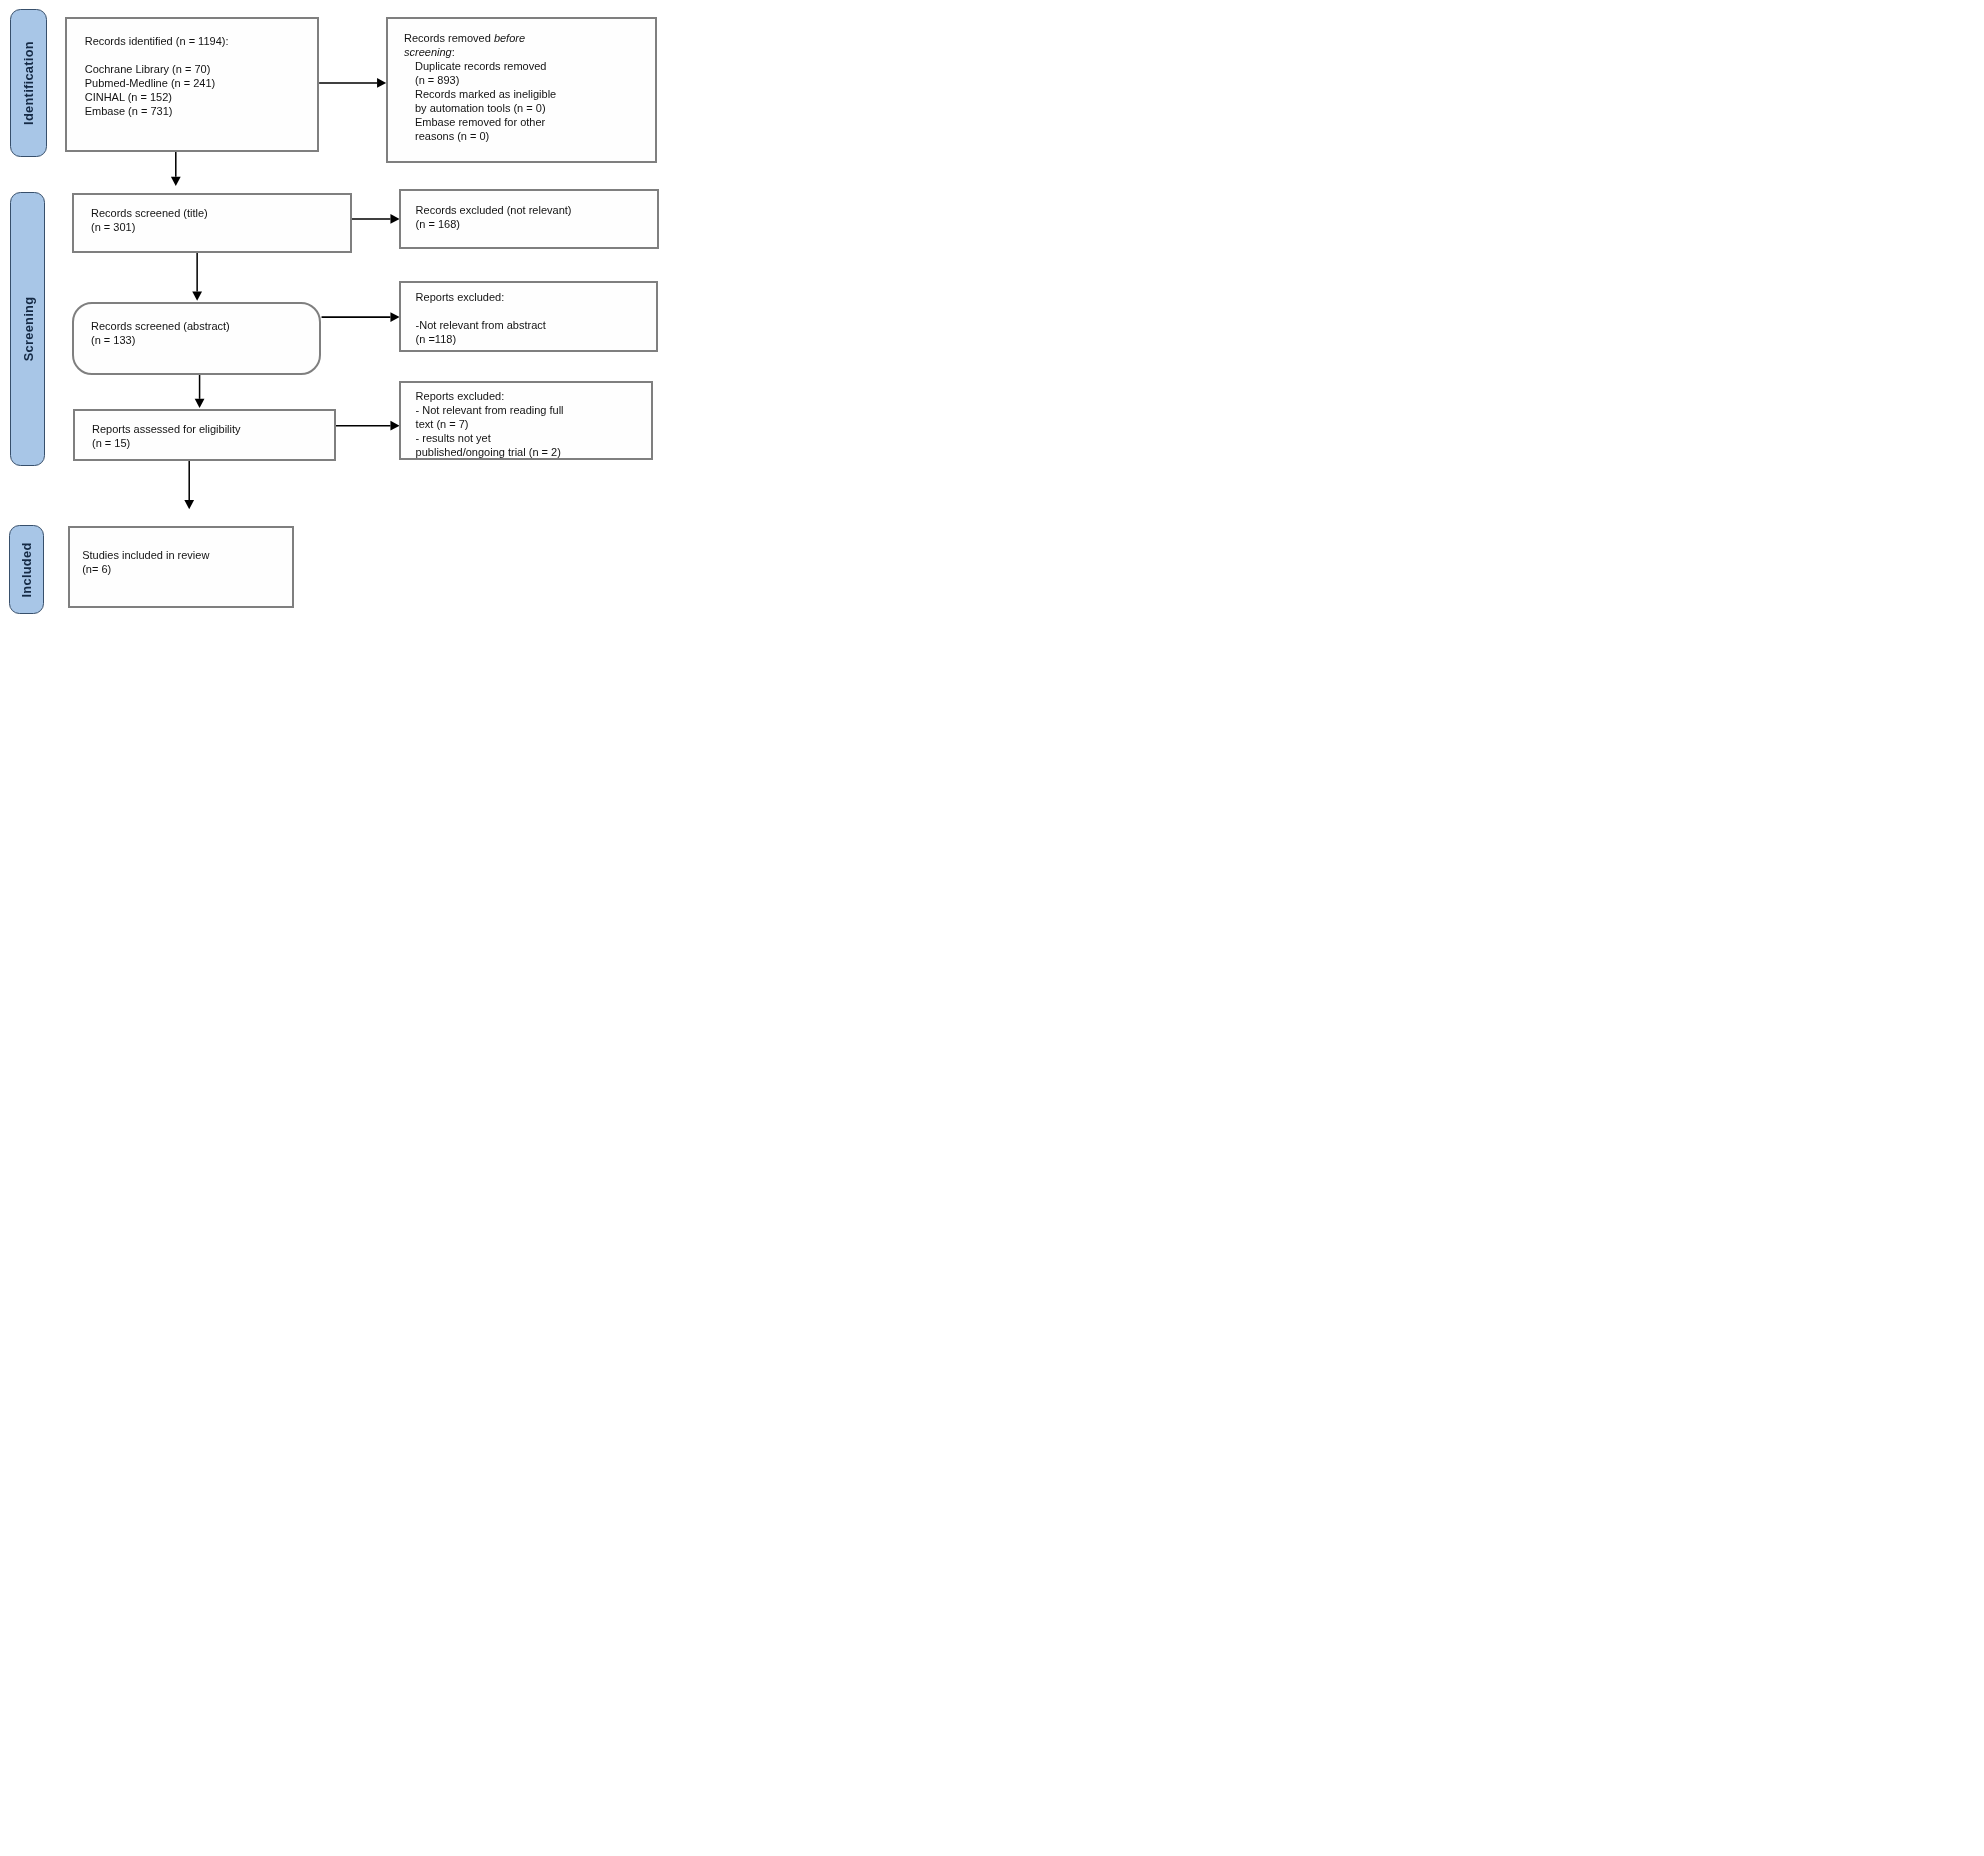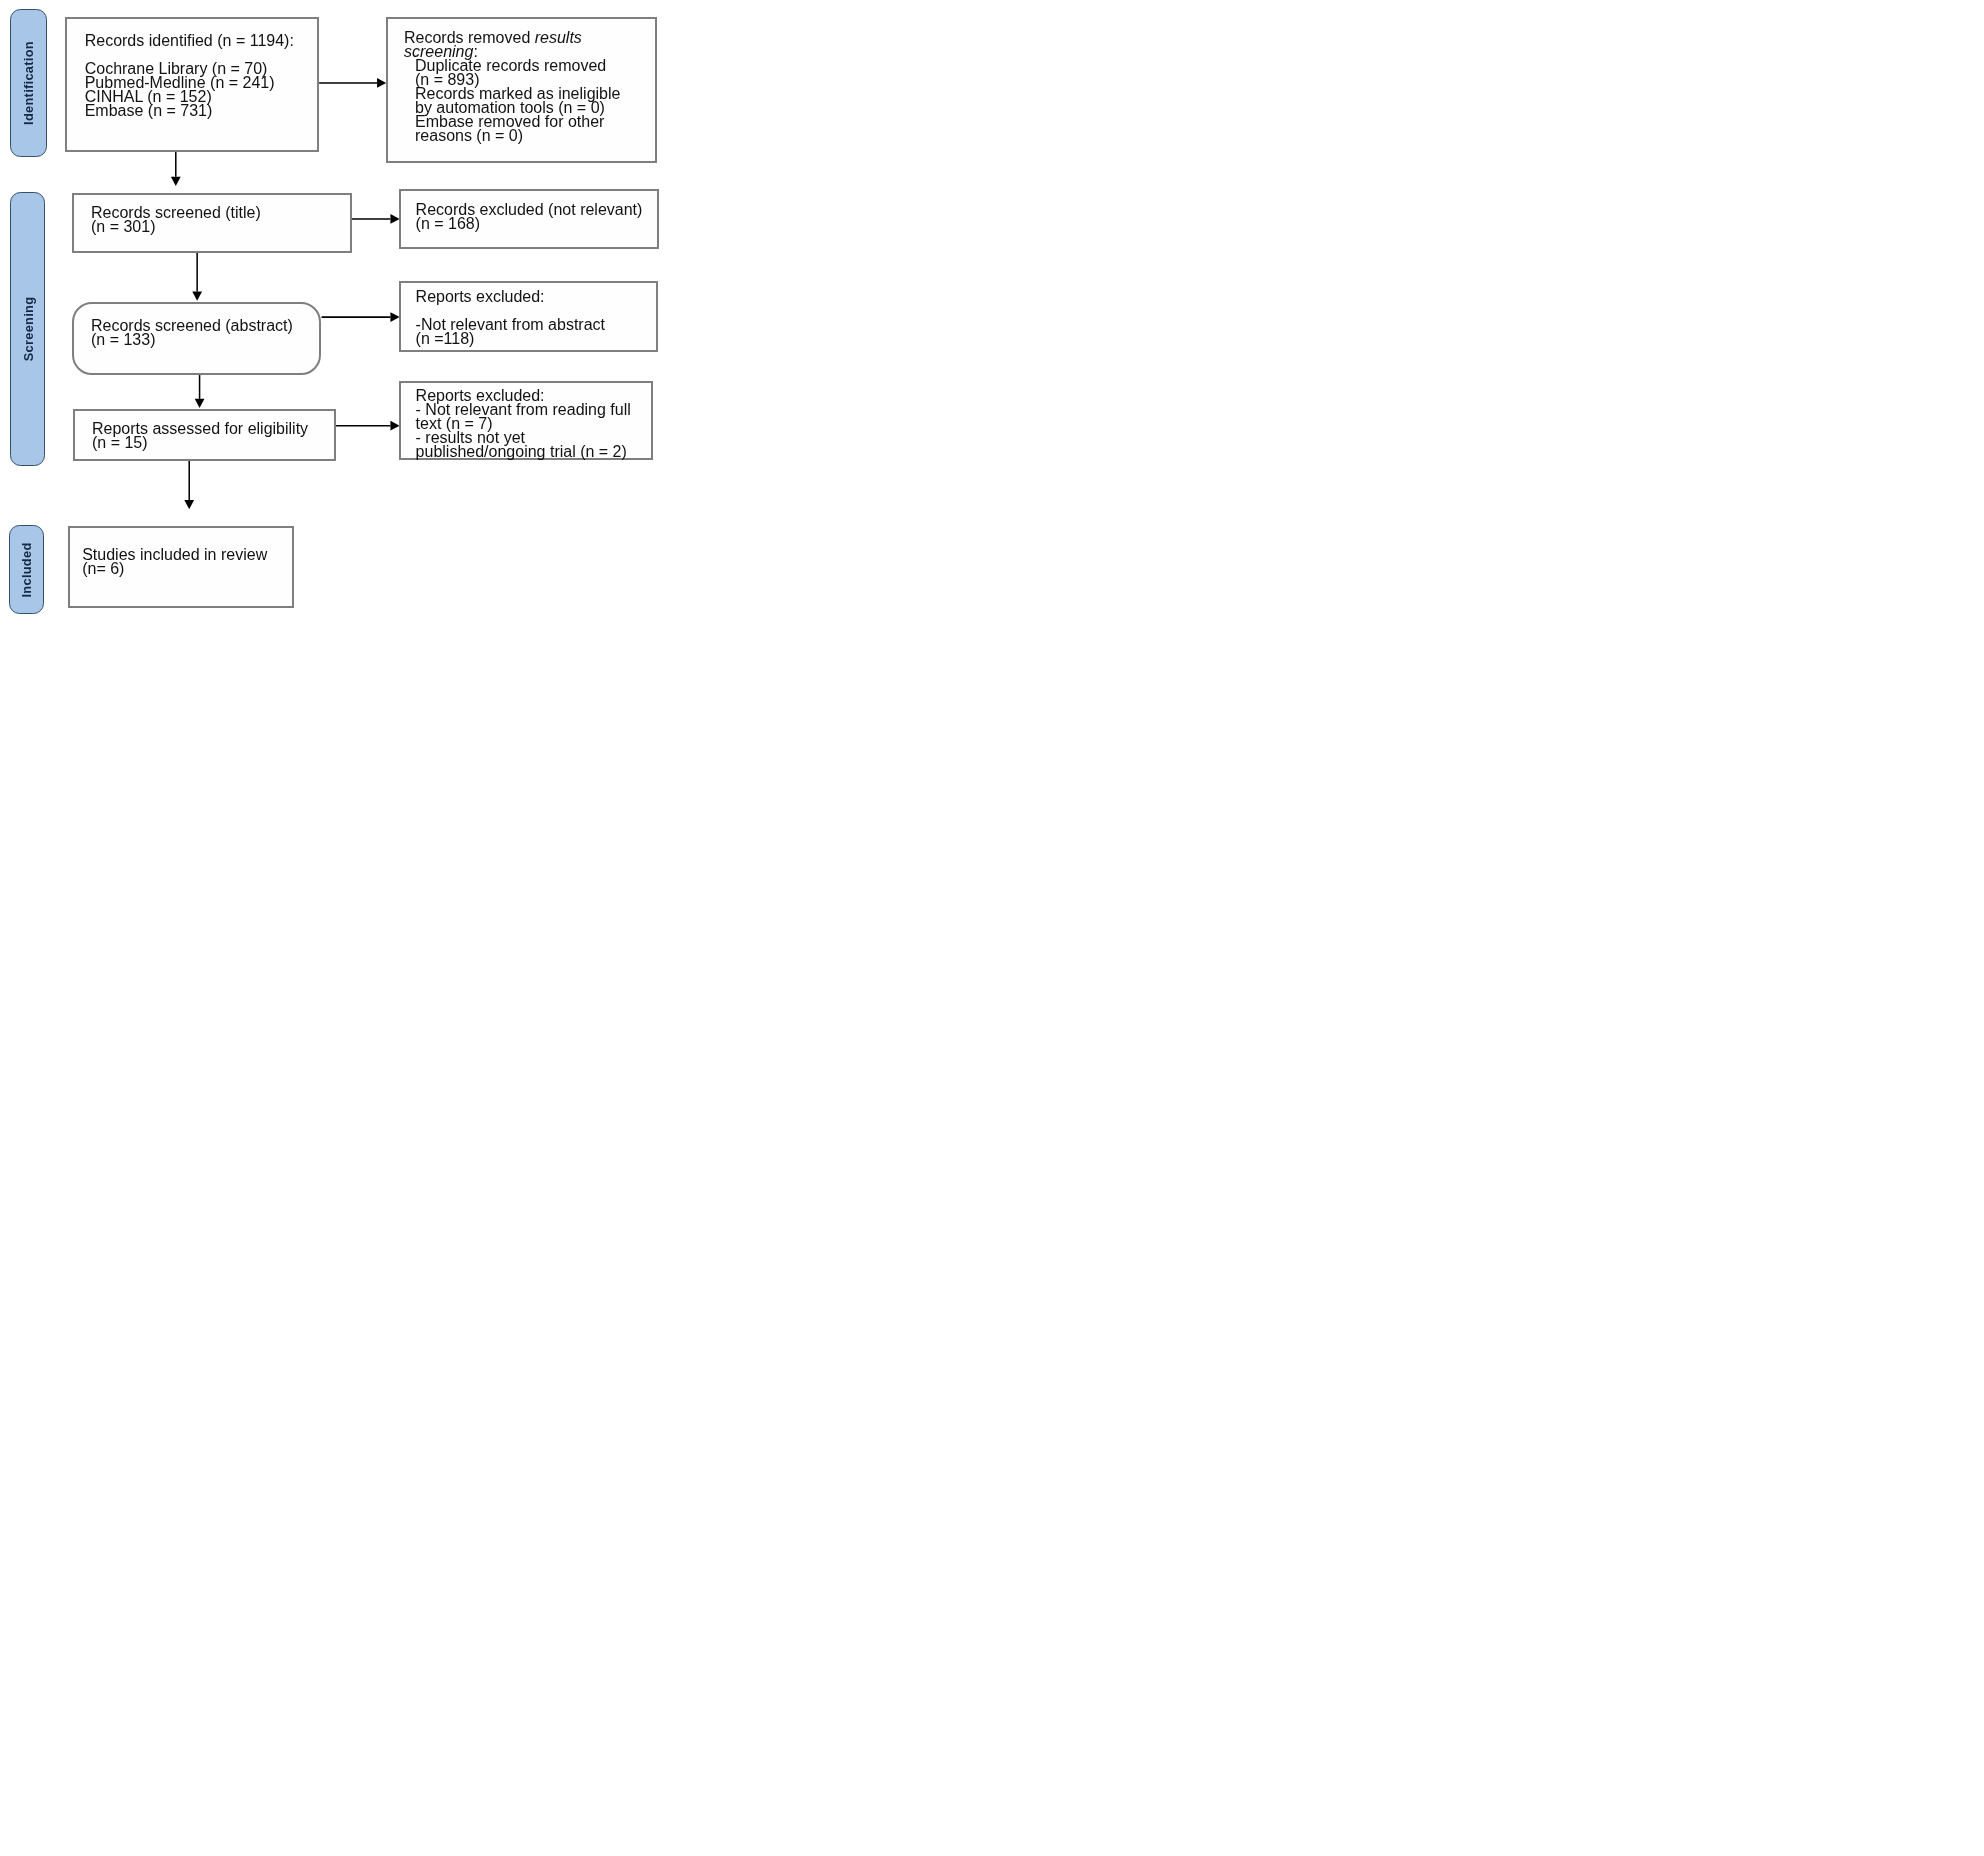--- a/index.html
+++ b/index.html
@@ -28,21 +28,21 @@
     color:#152a45;
     letter-spacing:0.3px;
   }
 
   .box {
     position:absolute;
     background:#fefefe;
     border:2.2px solid #7f7f7f;
     box-sizing:border-box;
     color:#121212;
-    font-size:16px;
+    font-size:11px;
     line-height:14px;
   }
   .line { min-height:14px; white-space:nowrap; }
   .it { font-style:italic; }
   .sub { margin-left:11px; }
 
   .lbl-identification { left:9.8px;  top:8.5px;  width:37px; height:148px; }
   .lbl-screening      { left:10.4px;  top:192px; width:35px; height:274px; }
   .lbl-included       { left:8.5px;  top:525px; width:35px; height:89px; }
 
@@ -132,21 +132,21 @@
     <div class="line">Reports assessed for eligibility</div>
     <div class="line">(n = 15)</div>
   </div>
 
   <div class="box box5">
     <div class="line">Studies included in review</div>
     <div class="line">(n= 6)</div>
   </div>
 
   <div class="box rbox1">
-    <div class="line"><span>Records removed </span><span class="it">results</span></div>
+    <div class="line"><span>Records removed </span><span class="it">before</span></div>
     <div class="line"><span class="it">screening</span><span>:</span></div>
     <div class="line sub">Duplicate records removed</div>
     <div class="line sub">(n = 893)</div>
     <div class="line sub">Records marked as ineligible</div>
     <div class="line sub">by automation tools (n = 0)</div>
     <div class="line sub">Embase removed for other</div>
     <div class="line sub">reasons (n = 0)</div>
   </div>
 
   <div class="box rbox2">

